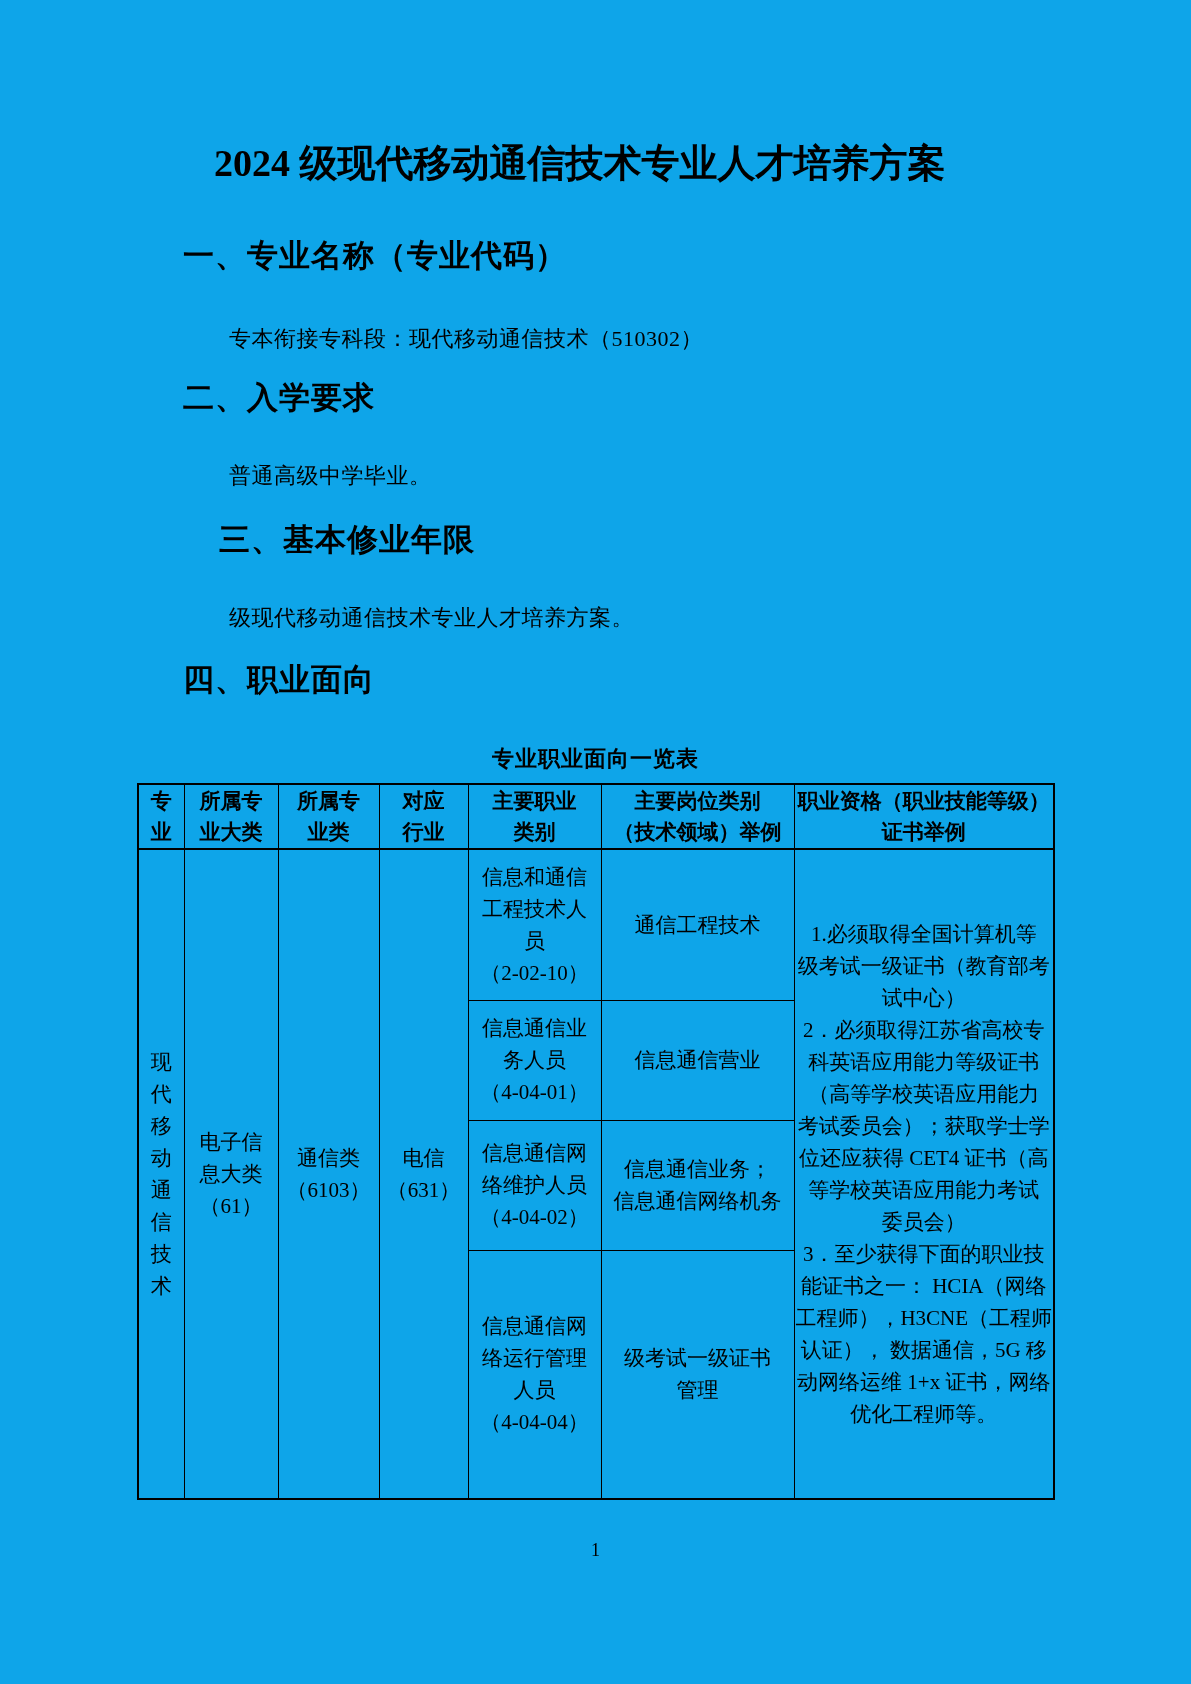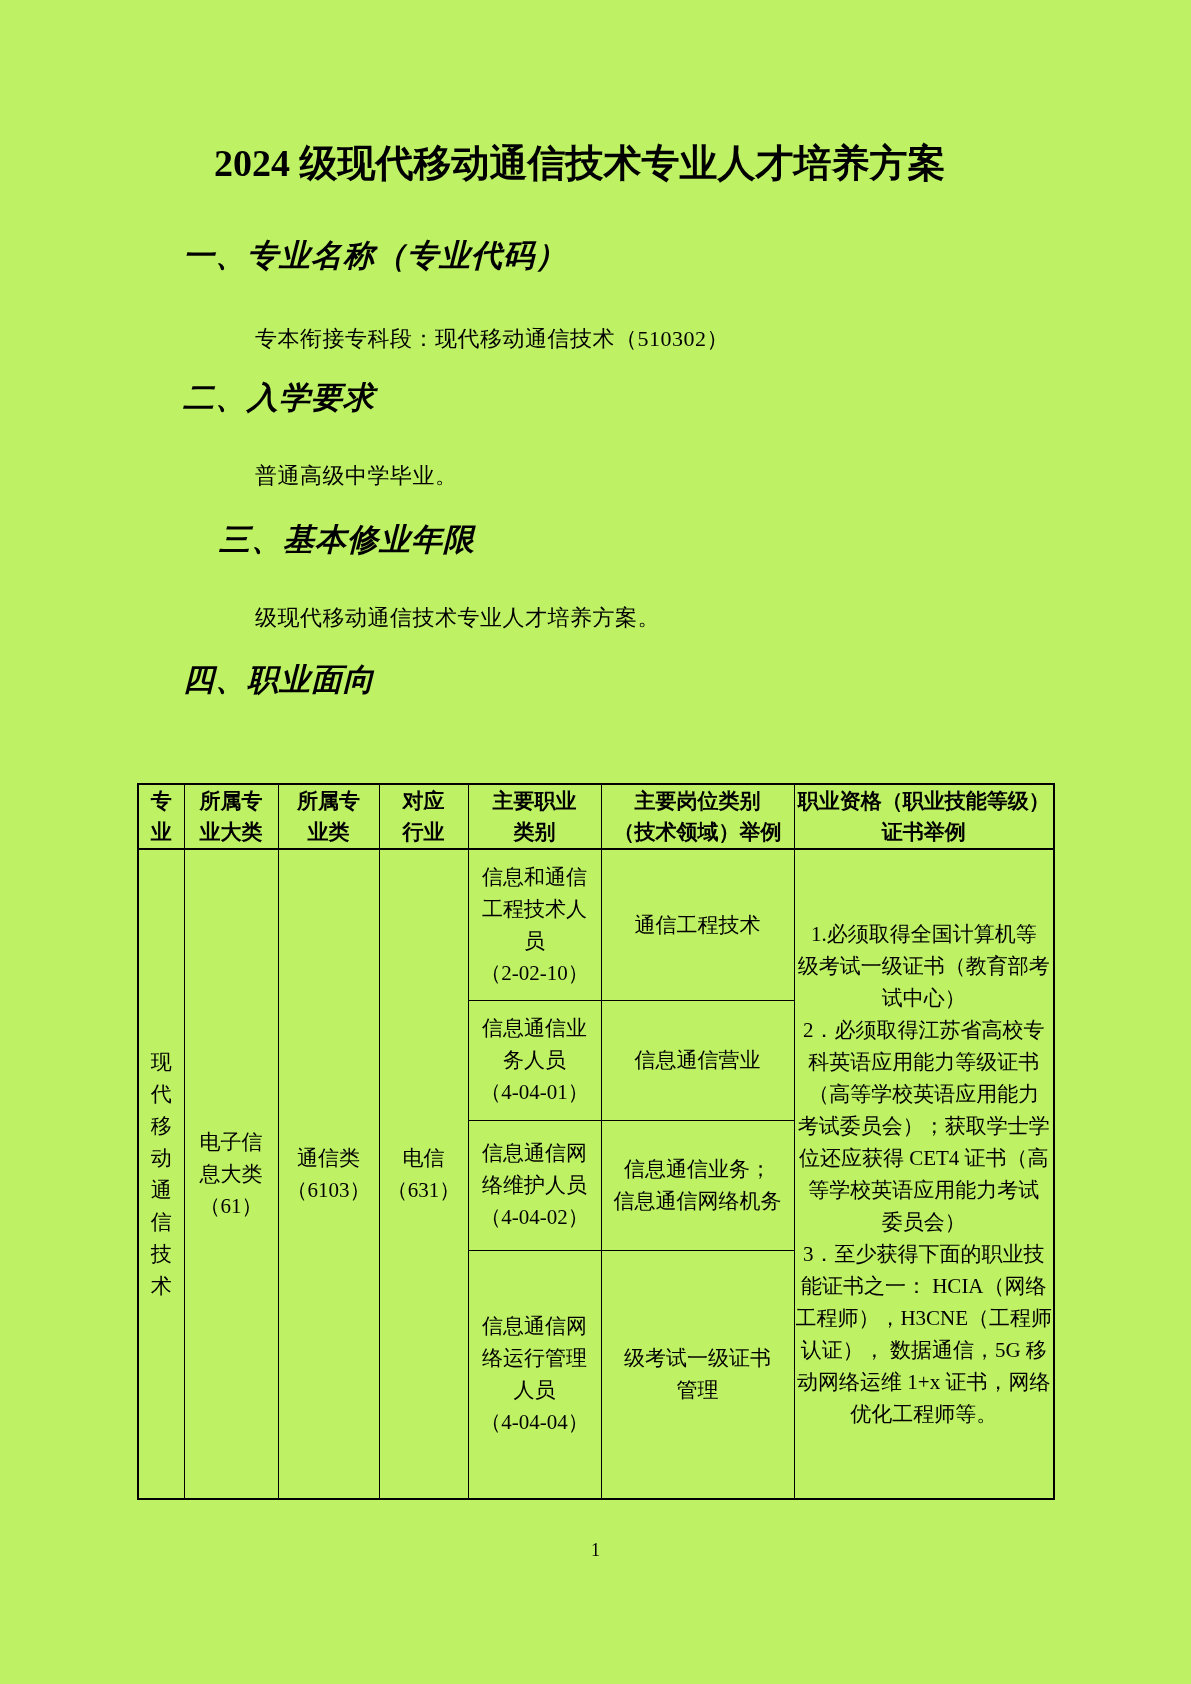--- a/index.html
+++ b/index.html
@@ -1,20 +1,20 @@
 <!DOCTYPE html>
 <html><head>
 <meta charset="utf-8">
 <style>
   html, body { margin: 0; padding: 0; background: #ffffff; }
   .page {
     position: relative;
     width: 1191px;
     height: 1684px;
-    background: #bef264;
+    background: #0ea5e9;
     color: #000000;
     font-family: "Liberation Serif", "DejaVu Serif", serif;
     overflow: hidden;
   }
   .doc-title {
     position: absolute;
     top: 138px;
     left: 214px;
     font-size: 38px;
     font-weight: bold;
@@ -22,33 +22,31 @@
     white-space: nowrap;
   }
   .sec-heading {
     position: absolute;
     left: 183px;
     font-size: 31px;
     font-weight: bold;
     font-family: "Liberation Sans", "DejaVu Sans", sans-serif;
     white-space: nowrap;
     letter-spacing: 1px;
-    font-style: italic;
   }
   .h1 { top: 235px; }
   .h2 { top: 377px; }
   .h3 { top: 519px; margin-left: 36px; }
   .h4 { top: 659px; }
   .body-text {
     position: absolute;
     left: 229px;
     font-size: 22px;
     white-space: nowrap;
     letter-spacing: 0.5px;
-    margin-left: 26px;
   }
   .p1 { top: 324px; }
   .p2 { top: 461px; text-align: right; }
   .p3 { top: 603px; }
   .table-title {
     position: absolute;
     top: 744px;
     left: 0;
     width: 100%;
     text-align: center;
@@ -114,20 +112,21 @@
   <div class="body-text p1">专本衔接专科段：现代移动通信技术（510302）</div>
 
   <div class="sec-heading h2">二、入学要求</div>
   <div class="body-text p2">普通高级中学毕业。</div>
 
   <div class="sec-heading h3">三、基本修业年限</div>
   <div class="body-text p3">级现代移动通信技术专业人才培养方案。</div>
 
   <div class="sec-heading h4">四、职业面向</div>
 
+  <div class="table-title">专业职业面向一览表</div>
 
   <table class="career">
     <colgroup>
       <col style="width:46px">
       <col style="width:94px">
       <col style="width:101px">
       <col style="width:89px">
       <col style="width:133px">
       <col style="width:193px">
       <col style="width:260px">

